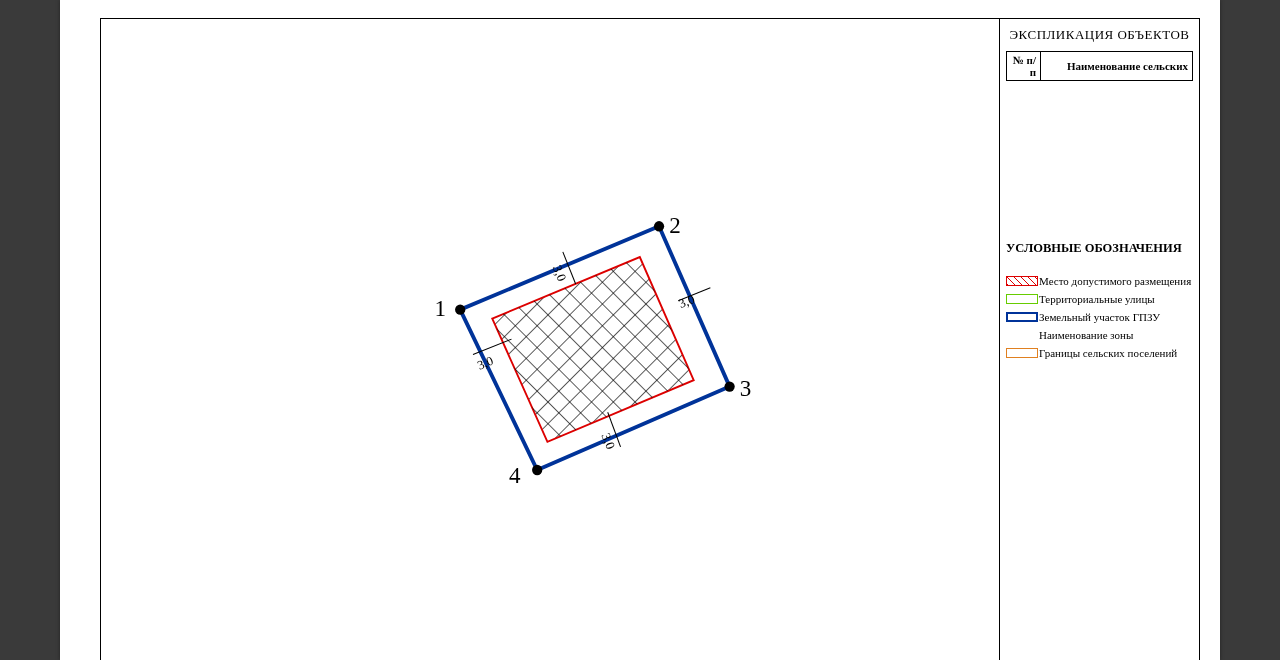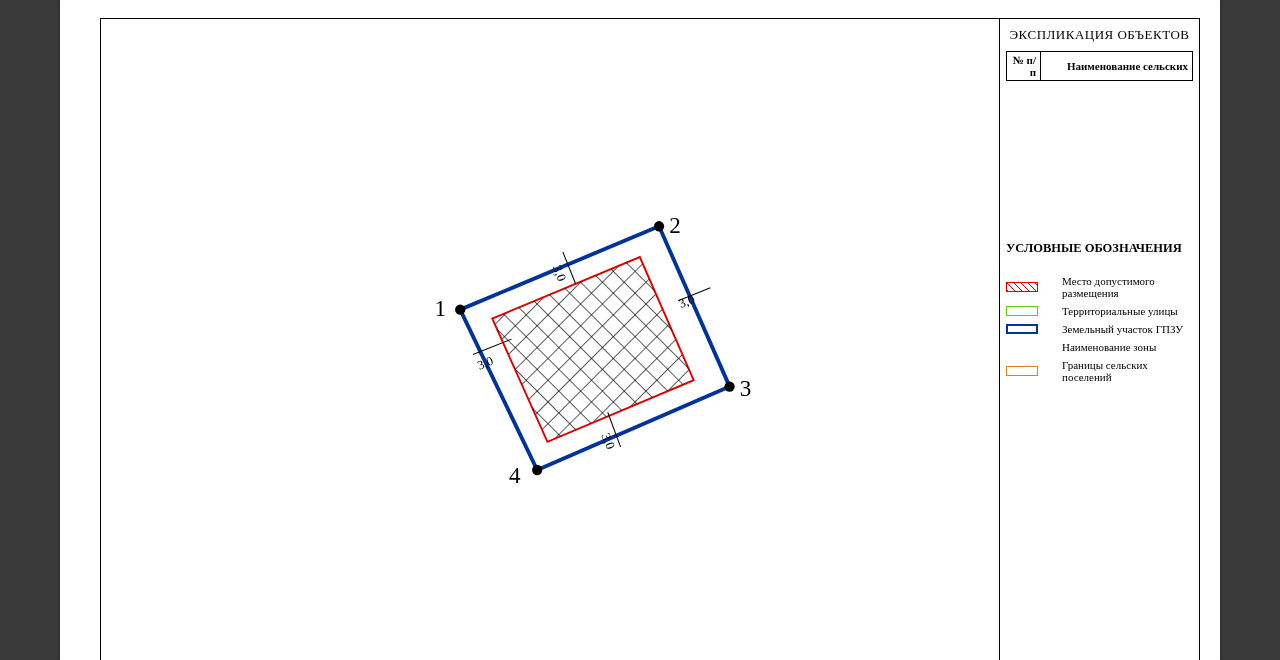--- a/index.html
+++ b/index.html
@@ -59,21 +59,21 @@
     text-align: right;
   }
   .legend-title {
     font-weight: bold;
     font-size: 12.5px;
     margin: 160px 0 19px;
   }
   .legend-row {
     display: flex;
     align-items: center;
-    gap: 24px;
+    gap: 1px;
     font-size: 11px;
     margin-bottom: 6px;
   }
   .sw {
     width: 32px; height: 10px;
     flex-shrink: 0;
   }
   .sw-red   { border: 1.5px solid #d00; background: repeating-linear-gradient(45deg,#d00 0 1px,transparent 1px 5px); }
   .sw-green { border: 1.5px solid #6c0; background:#fff; }
   .sw-blue  { border: 2px solid #003399; background:#fff; }

